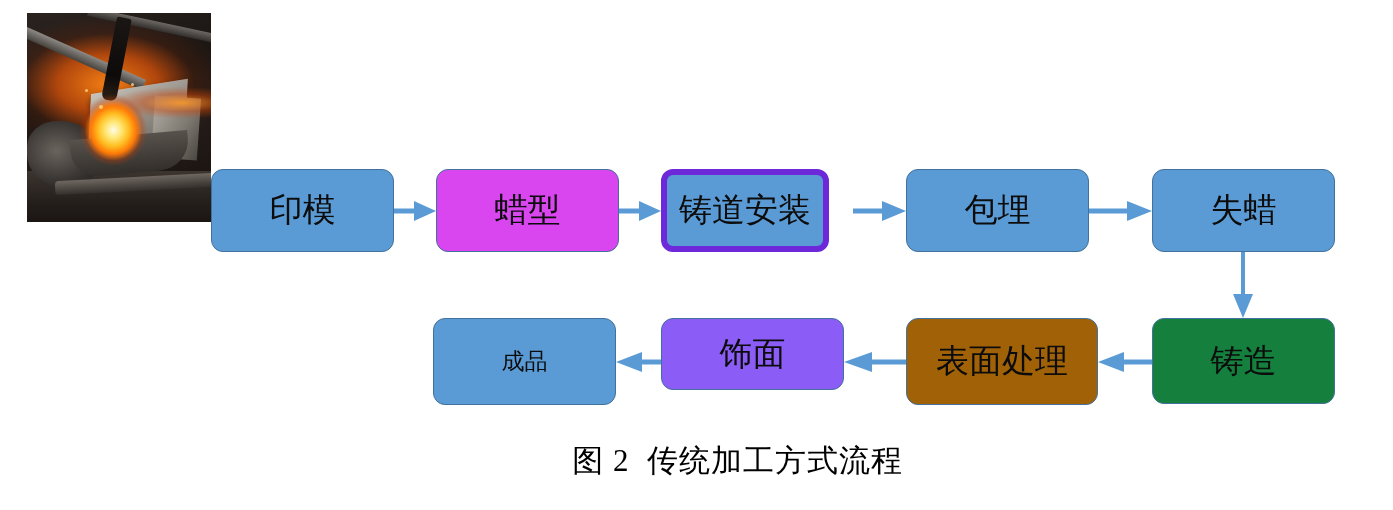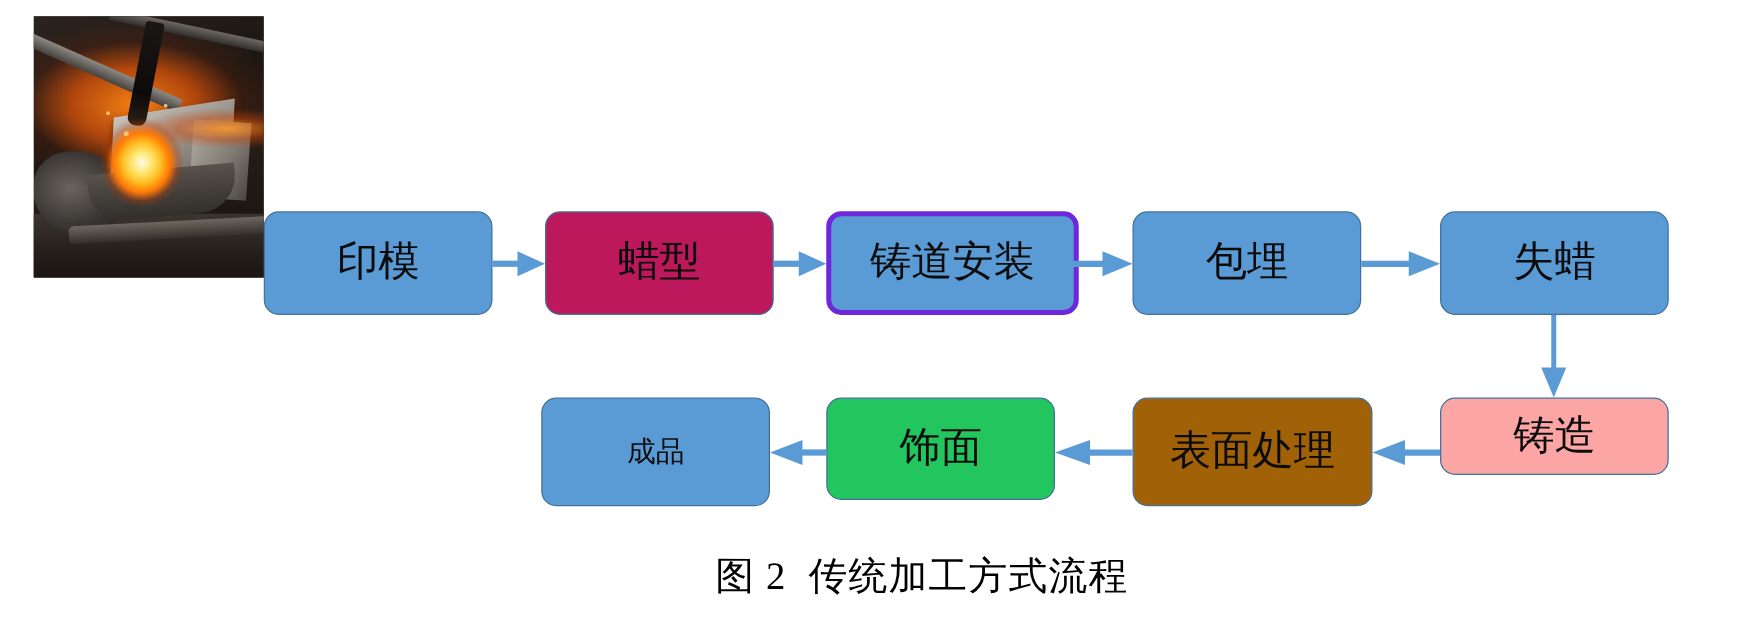--- a/index.html
+++ b/index.html
@@ -186,49 +186,49 @@
     <div class="ph-floorbar"></div>
     <div class="ph-spark" style="left:72px; top:92px; width:4px; height:4px;"></div>
     <div class="ph-spark" style="left:58px; top:76px; width:3px; height:3px;"></div>
     <div class="ph-spark" style="left:104px; top:70px; width:3px; height:3px;"></div>
   </div>
 
   <div class="node" style="left:211px; top:169px; width:183px; height:83px; background:#5B9BD5; border:1px solid #41719C; font-size:33px;">
     <span>印模</span>
   </div>
 
-  <div class="node" style="left:436px; top:169px; width:183px; height:83px; background:#be185d; border:1px solid #41719C; font-size:33px;">
+  <div class="node" style="left:436px; top:169px; width:183px; height:83px; background:#d946ef; border:1px solid #41719C; font-size:33px;">
     <span>蜡型</span>
   </div>
 
-  <div class="node" style="left:661px; top:169px; width:202px; height:83px; background:#5B9BD5; border:4px solid #6d28d9; font-size:33px;">
+  <div class="node" style="left:661px; top:169px; width:168px; height:83px; background:#5B9BD5; border:6px solid #6d28d9; font-size:33px;">
     <span>铸道安装</span>
   </div>
 
   <div class="node" style="left:1152px; top:169px; width:183px; height:83px; background:#5B9BD5; border:1px solid #41719C; font-size:33px;">
     <span>失蜡</span>
   </div>
 
   <div class="node" style="left:906px; top:169px; width:183px; height:83px; background:#5B9BD5; border:1px solid #41719C; font-size:33px;">
     <span>包埋</span>
   </div>
 
   <div class="node" style="left:433px; top:318px; width:183px; height:87px; background:#5B9BD5; border:1px solid #41719C; font-size:23px;">
     <span>成品</span>
   </div>
 
-  <div class="node" style="left:661px; top:318px; width:183px; height:82px; background:#22c55e; border:1px solid #41719C; font-size:33px;">
+  <div class="node" style="left:661px; top:318px; width:183px; height:72px; background:#8b5cf6; border:1px solid #41719C; font-size:33px;">
     <span>饰面</span>
   </div>
 
   <div class="node" style="left:906px; top:318px; width:192px; height:87px; background:#a16207; border:1px solid #41719C; font-size:33px;">
     <span>表面处理</span>
   </div>
 
-  <div class="node" style="left:1152px; top:318px; width:183px; height:62px; background:#fca5a5; border:1px solid #41719C; font-size:33px;text-align:right;">
+  <div class="node" style="left:1152px; top:318px; width:183px; height:86px; background:#15803d; border:1px solid #41719C; font-size:33px;text-align:right;">
     <span>铸造</span>
   </div>
 
   <div class="conn" style="left:394px; top:196px; width:42px; height:30px;">
     <svg width="42" height="30" viewBox="0 0 42 30">
       <line x1="0" y1="15" x2="22" y2="15" stroke="#5B9BD5" stroke-width="5"></line>
       <polygon points="20,5 42,15 20,25" fill="#5B9BD5"></polygon>
     </svg>
   </div>
 

